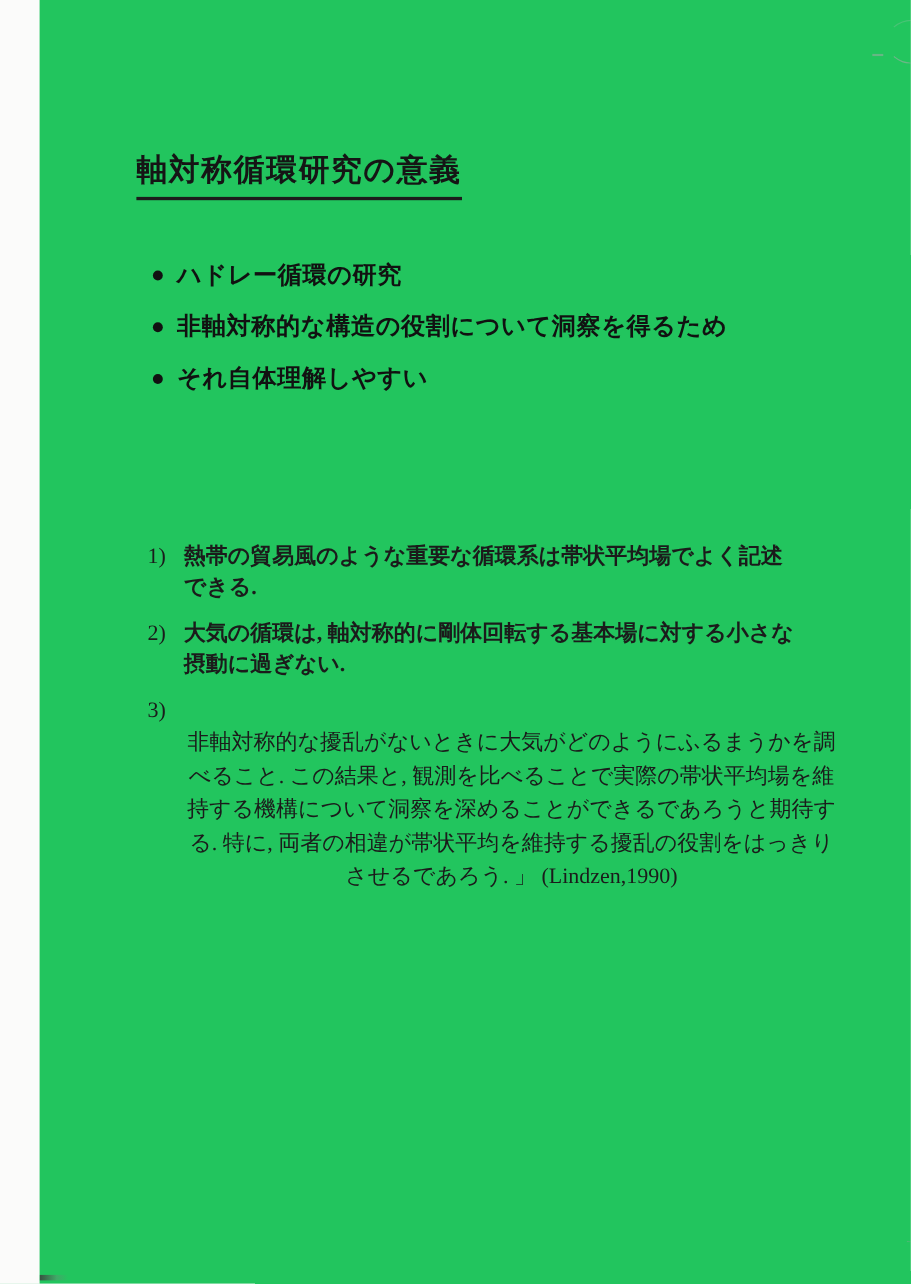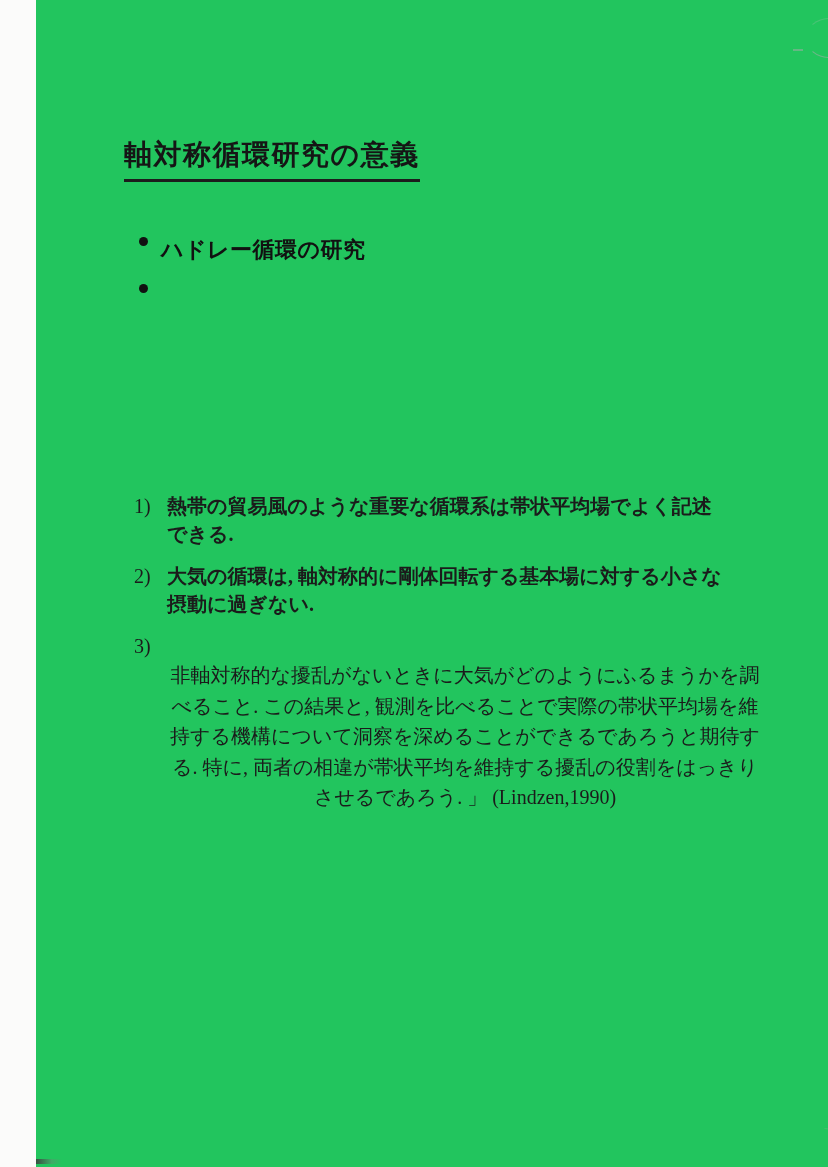--- a/index.html
+++ b/index.html
@@ -38,20 +38,21 @@
   .bullet-list {
     position: absolute;
     left: 103px;
     top: 237px;
     margin: 0;
     padding: 0;
     list-style: none;
   }
   .bullet-item {
     display: flex;
+    align-items: center;
     margin: 0 0 21px 0;
     font-family: "Liberation Sans", sans-serif;
     font-weight: 700;
     font-size: 22px;
     line-height: 26px;
     letter-spacing: 0.5px;
     color: #111;
     white-space: nowrap;
   }
   .bullet-dot {
@@ -179,20 +180,25 @@
 
   <h1 class="doc-title">軸対称循環研究の意義</h1>
 
   <ul class="bullet-list">
     <li class="bullet-item">
       <span class="bullet-dot"></span>
       <span>ハドレー循環の研究</span>
     </li>
     <li class="bullet-item">
       <span class="bullet-dot"></span>
+      <span>非軸対称的な構造の役割について洞察を得るため</span>
+    </li>
+    <li class="bullet-item">
+      <span class="bullet-dot"></span>
+      <span>それ自体理解しやすい</span>
     </li>
   </ul>
 
 
   <ol class="quote-list">
     <li class="quote-list-item">
       <span class="quote-list-marker">1)</span>
       <span class="quote-list-text">熱帯の貿易風のような重要な循環系は帯状平均場でよく記述
 できる.</span>
     </li>

